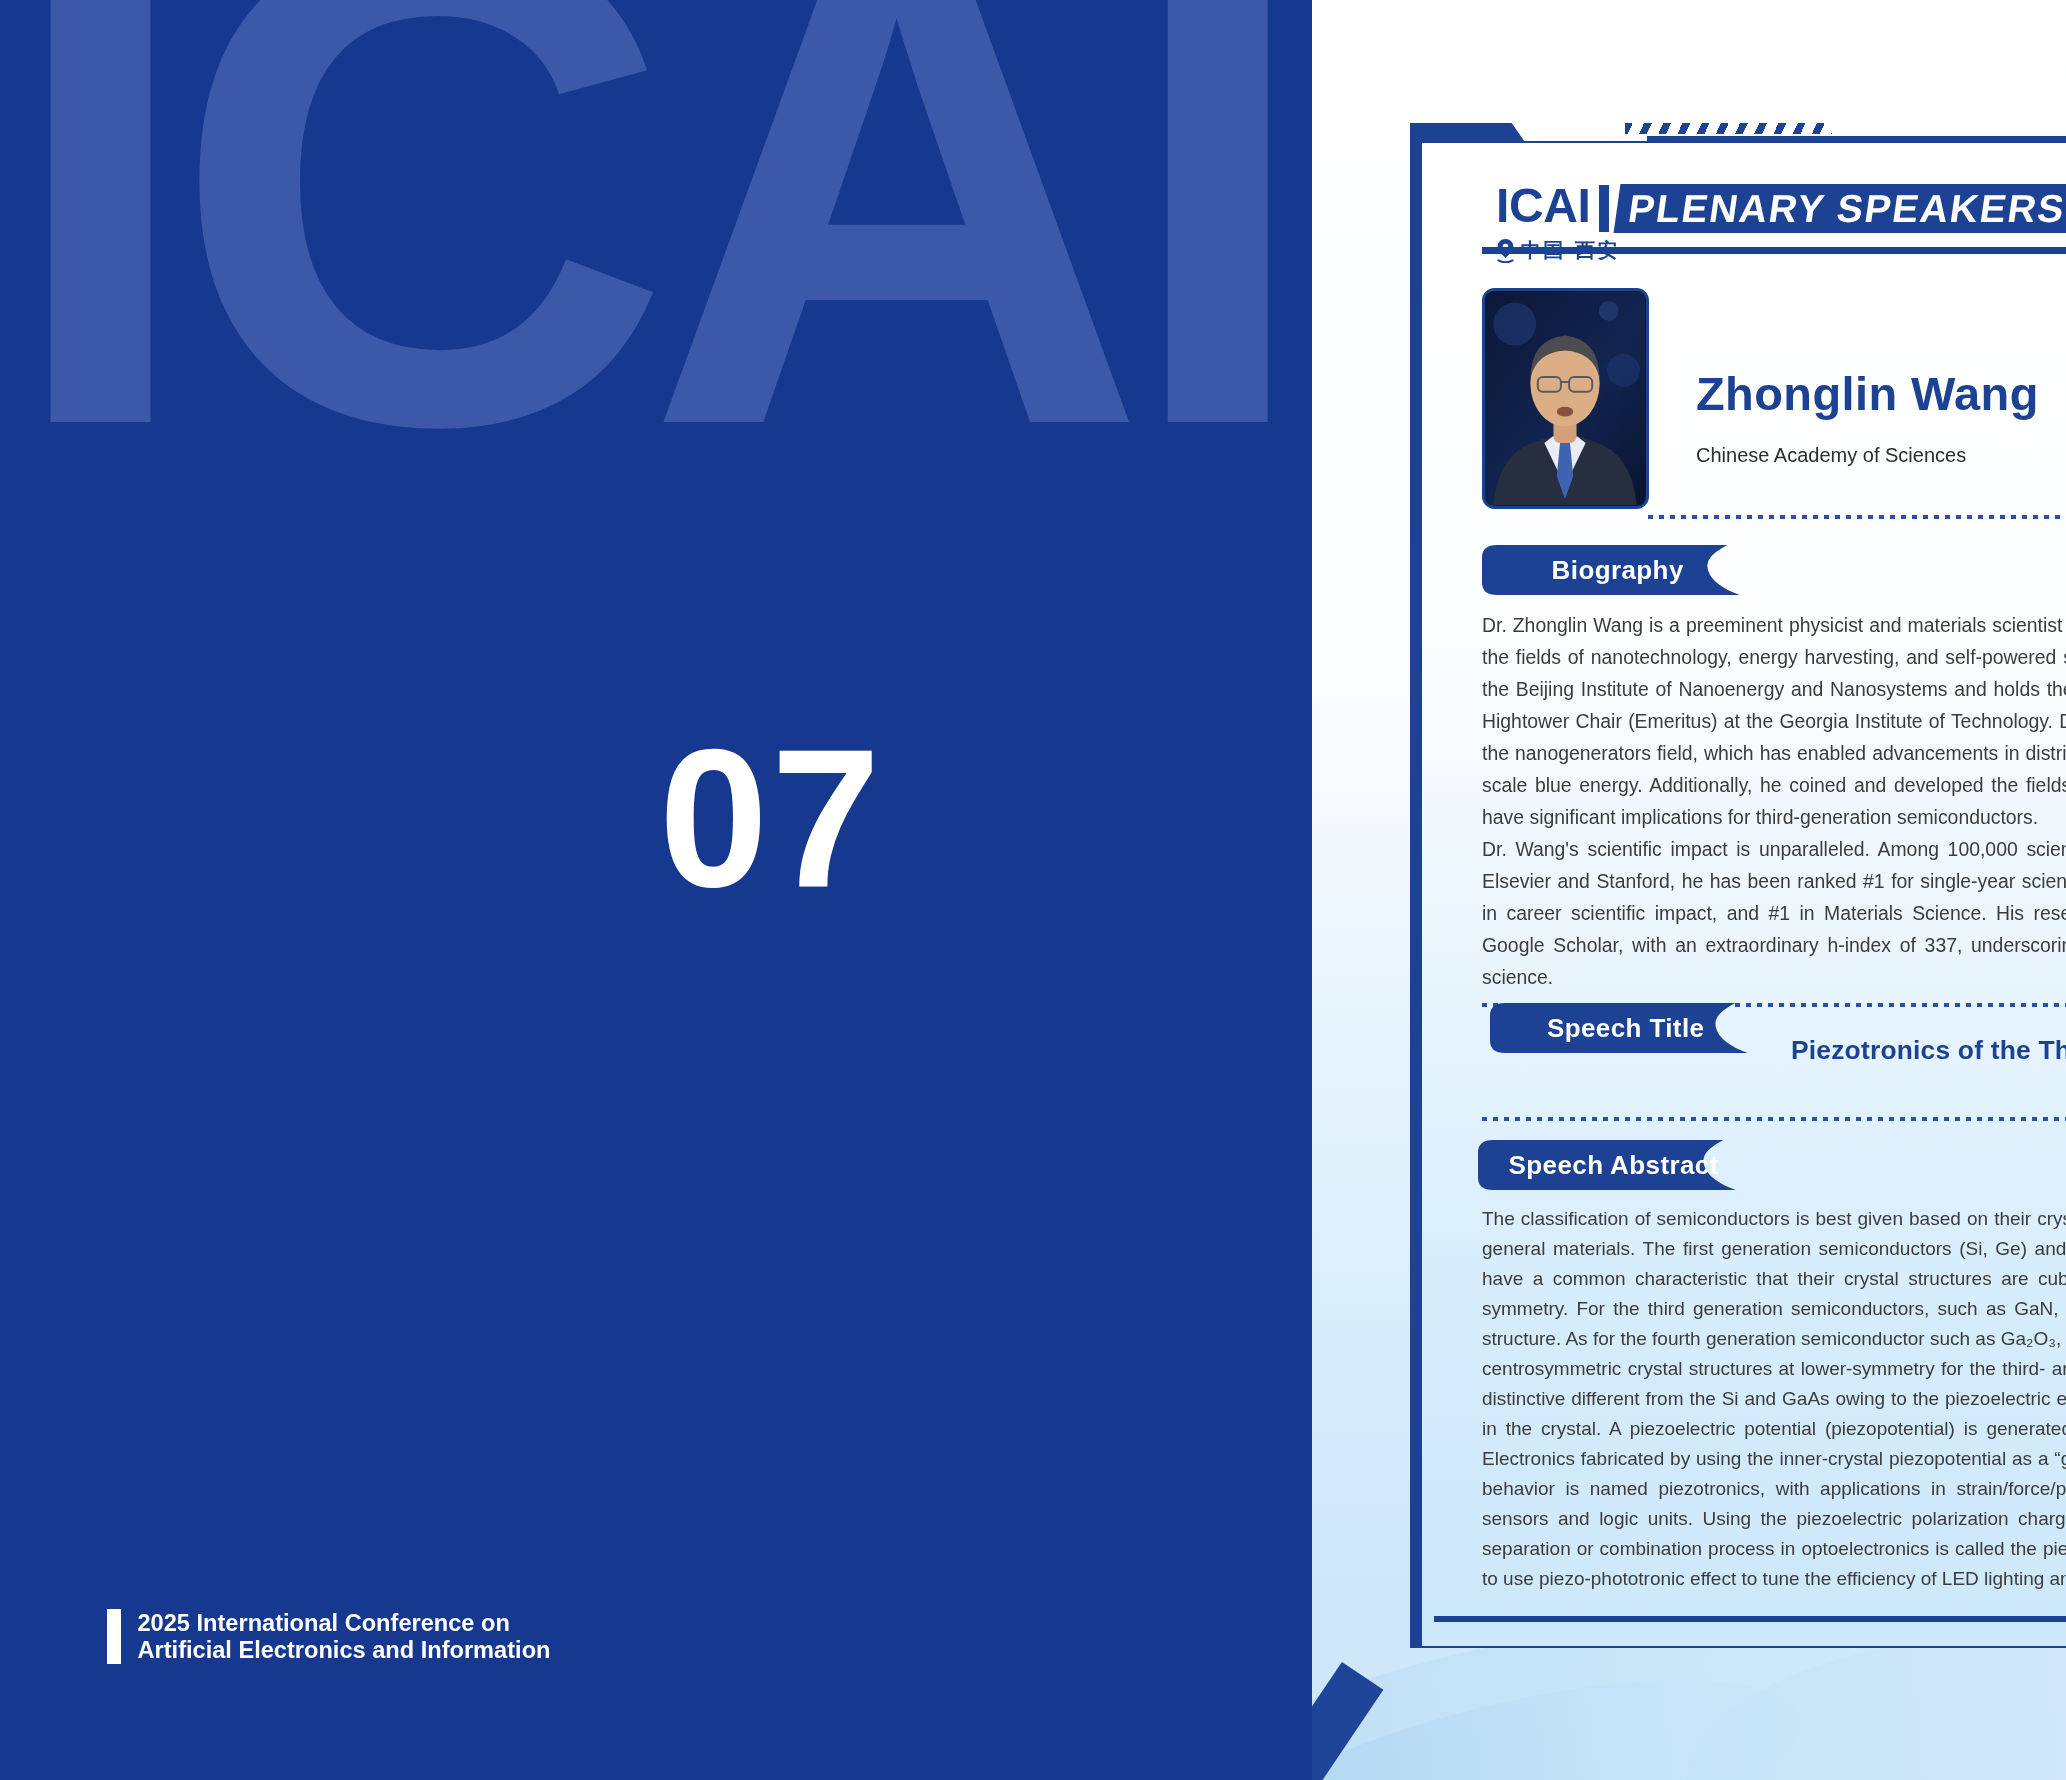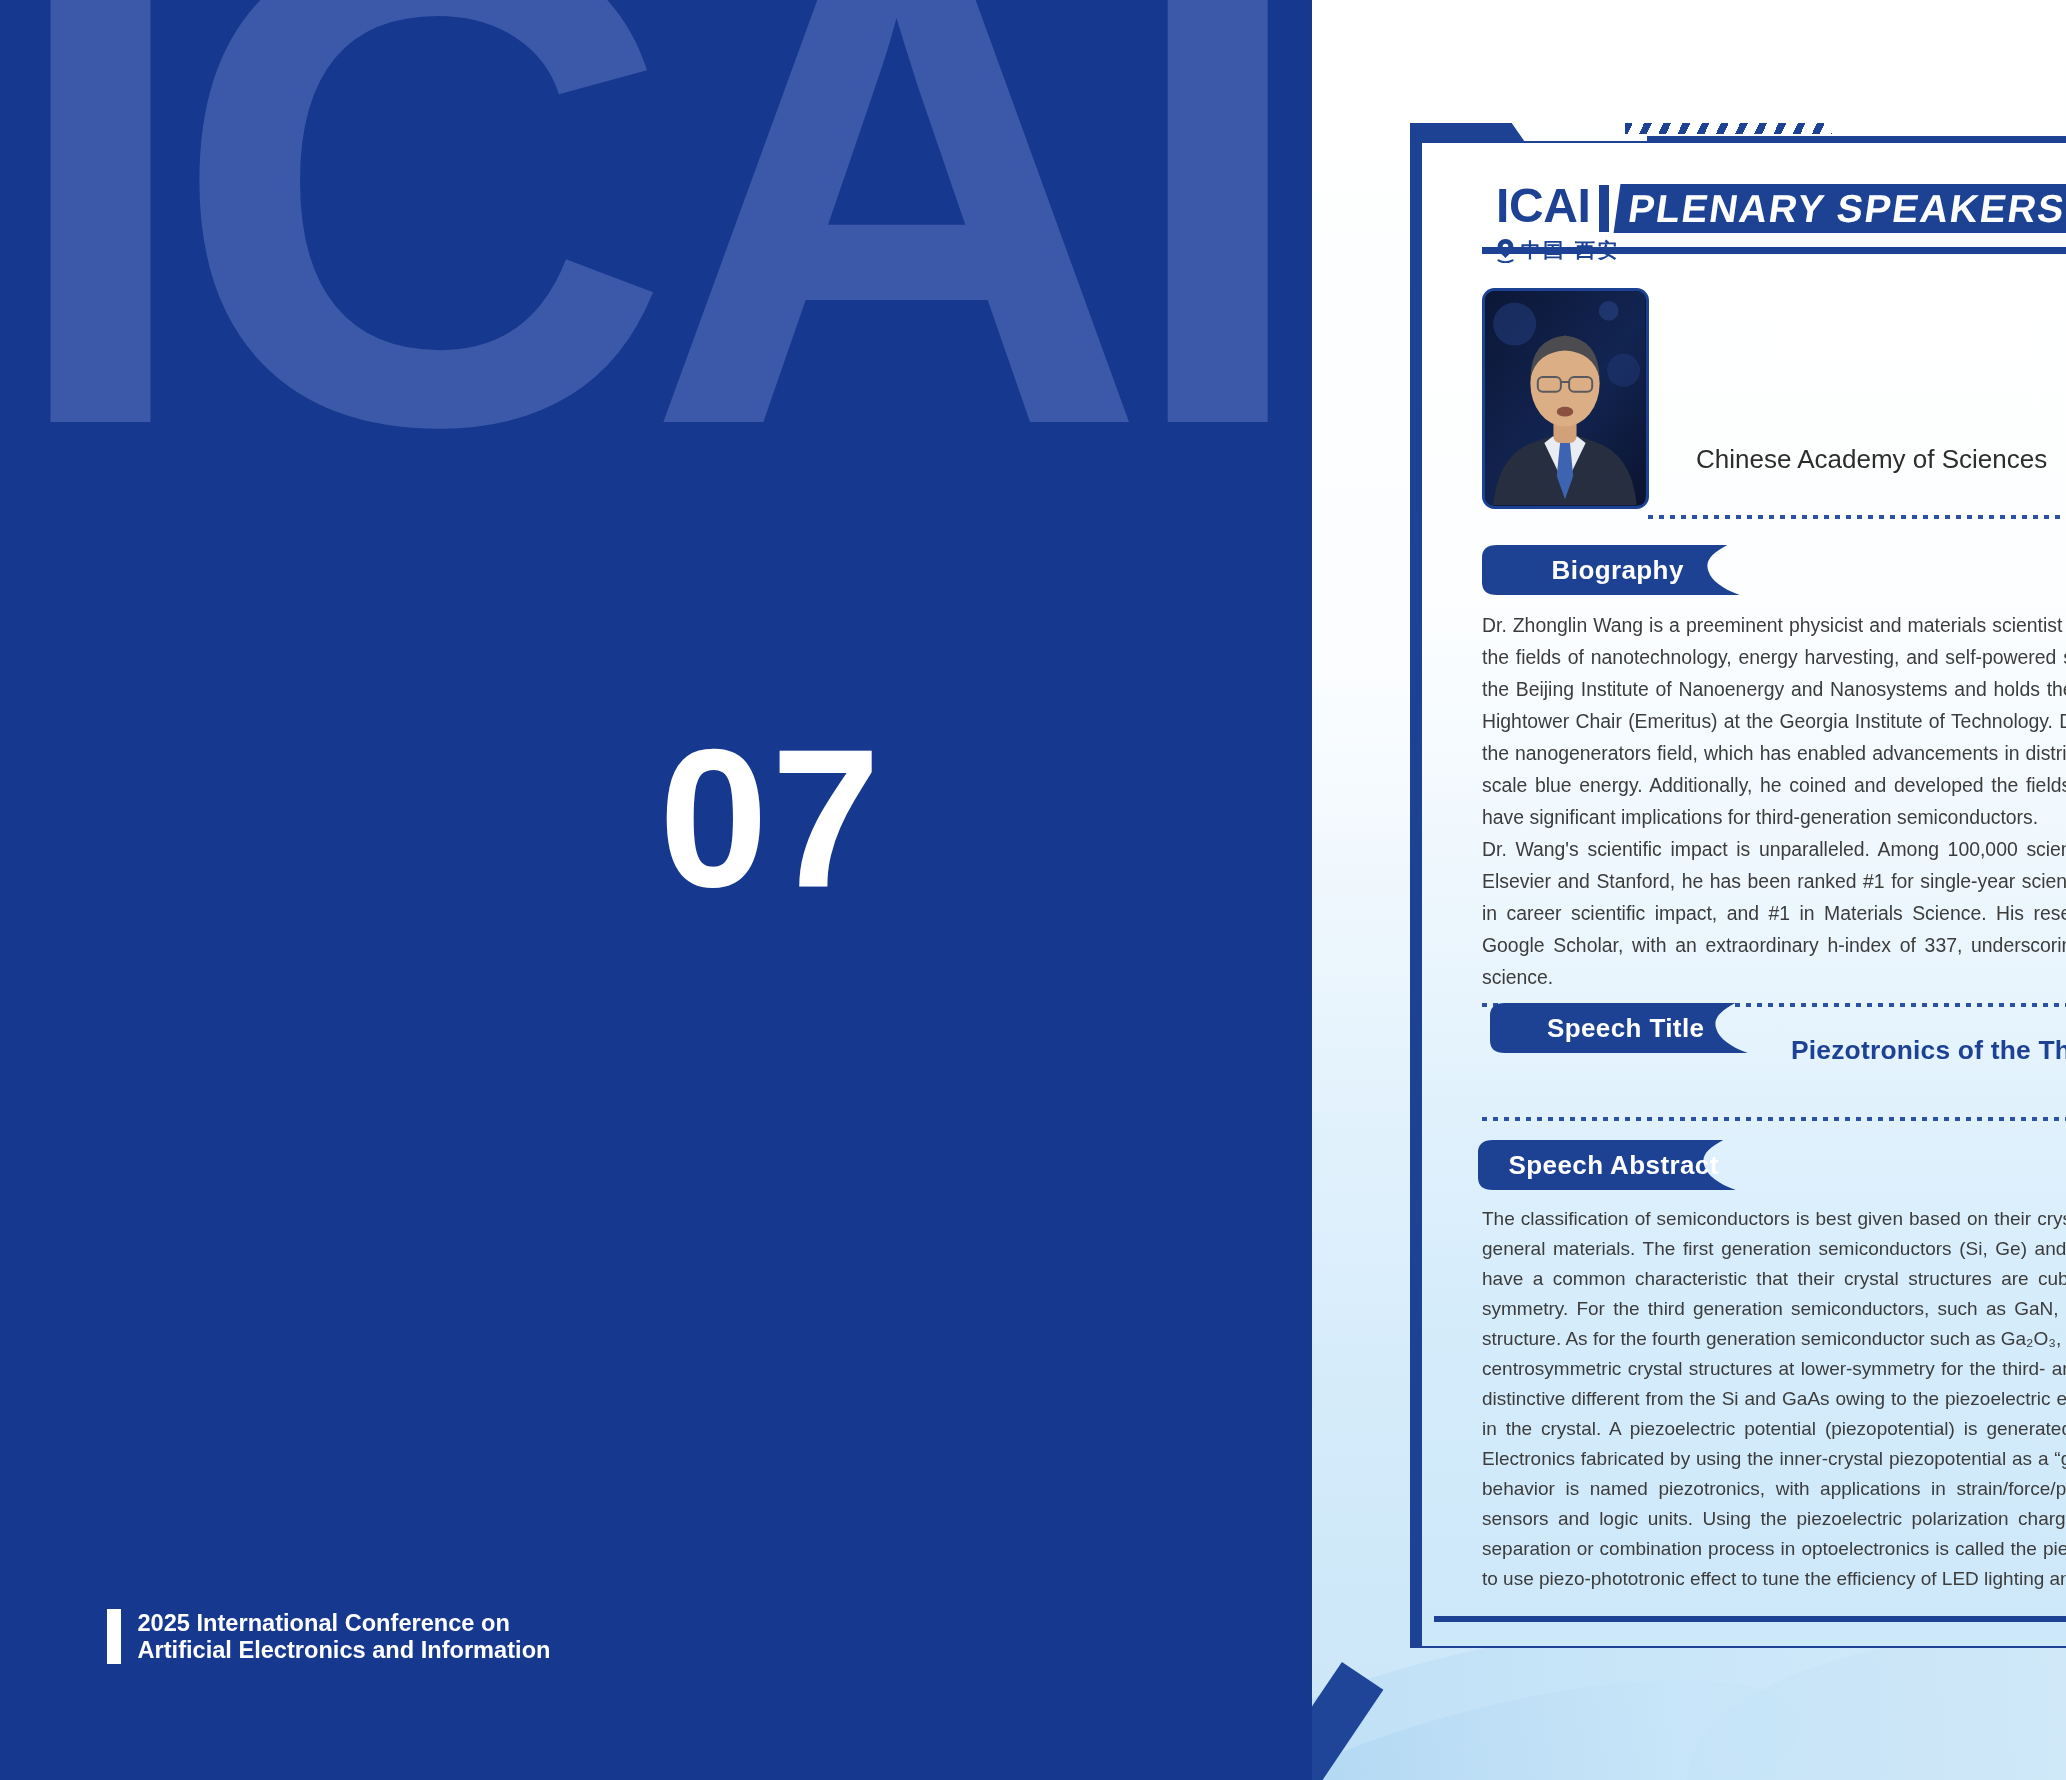--- a/index.html
+++ b/index.html
@@ -49,21 +49,21 @@
   .logo-loc svg{margin-right:5.8px;}
   .v-bar{position:absolute;left:177px;top:42px;width:9.5px;height:47px;background:#1D4293;}
   .banner{position:absolute;left:195px;top:41px;width:460px;height:49px;background:#1D4293;transform:skewX(-8deg);
     display:flex;align-items:center;justify-content:center;}
   .banner span{color:#ffffff;font-size:39px;font-weight:800;letter-spacing:1.7px;white-space:nowrap;}
   .header-rule{position:absolute;left:60px;top:104px;width:993px;height:7.4px;background:#1D4293;}
   
   .photo{position:absolute;left:60px;top:145px;width:167px;height:221px;border-radius:12.4px;overflow:hidden;
     border:3.3px solid #1D4293;box-sizing:border-box;background:#0d1a3d;}
   .speaker-name{position:absolute;left:274px;top:223px;font-size:47px;font-weight:800;color:#1D4293;letter-spacing:0.4px;}
-  .speaker-affil{position:absolute;left:274px;top:301px;font-size:26px;color:#2d2d2d;}
+  .speaker-affil{position:absolute;left:274px;top:301px;font-size:20px;color:#2d2d2d;}
   .dotted{position:absolute;height:3.7px;background:repeating-linear-gradient(90deg,#2B51A5 0 5px,transparent 5px 11px);}
   .dot1{left:226px;top:372px;width:826px;}
   .dot2{left:60px;top:860px;width:993px;}
   .dot3{left:60px;top:974px;width:993px;}
   
   .badge{position:absolute;width:269px;height:50px;}
   .badge svg{position:absolute;left:0;top:0;width:100%;height:100%;}
   .badge .lbl{position:absolute;left:0;top:0;width:86%;height:100%;display:flex;align-items:center;justify-content:center;
     color:#ffffff;font-size:26px;font-weight:700;letter-spacing:0.4px;padding-left:20px;}
   .badge-bio{left:60px;top:402px;}
@@ -142,20 +142,21 @@
           <path d="M91 184 L103 184 L107 224 L97 252 L87 224 Z" fill="#3e63b0"></path>
           <rect x="83" y="152" width="28" height="32" rx="8" fill="#d2a179"></rect>
           <ellipse cx="97" cy="112" rx="42" ry="52" fill="#dcae85"></ellipse>
           <path d="M55 106 Q56 58 97 54 Q138 58 139 106 Q132 74 97 72 Q62 74 55 106 Z" fill="#4c4c50"></path>
           <rect x="64" y="104" width="28" height="18" rx="6" fill="none" stroke="#5a5a5e" stroke-width="2.4"></rect>
           <rect x="102" y="104" width="28" height="18" rx="6" fill="none" stroke="#5a5a5e" stroke-width="2.4"></rect>
           <line x1="92" y1="110" x2="102" y2="110" stroke="#5a5a5e" stroke-width="2.4"></line>
           <ellipse cx="97" cy="146" rx="10" ry="6" fill="#8a5140"></ellipse>
         </svg>
       </div>
+      <div class="speaker-name">Zhonglin Wang</div>
       <div class="speaker-affil">Chinese Academy of Sciences</div>
       <div class="dotted dot1"></div>
 
       <div class="badge badge-bio">
         <svg viewBox="0 0 215 40" preserveAspectRatio="none">
           <path d="M12 0 H196 C183 7 178 13 181 21 C183 28 192 35 206 40 H12 Q0 40 0 30 V10 Q0 0 12 0 Z" fill="#1D4293"></path>
         </svg>
         <div class="lbl">Biography</div>
       </div>
       <div class="bio-text">

